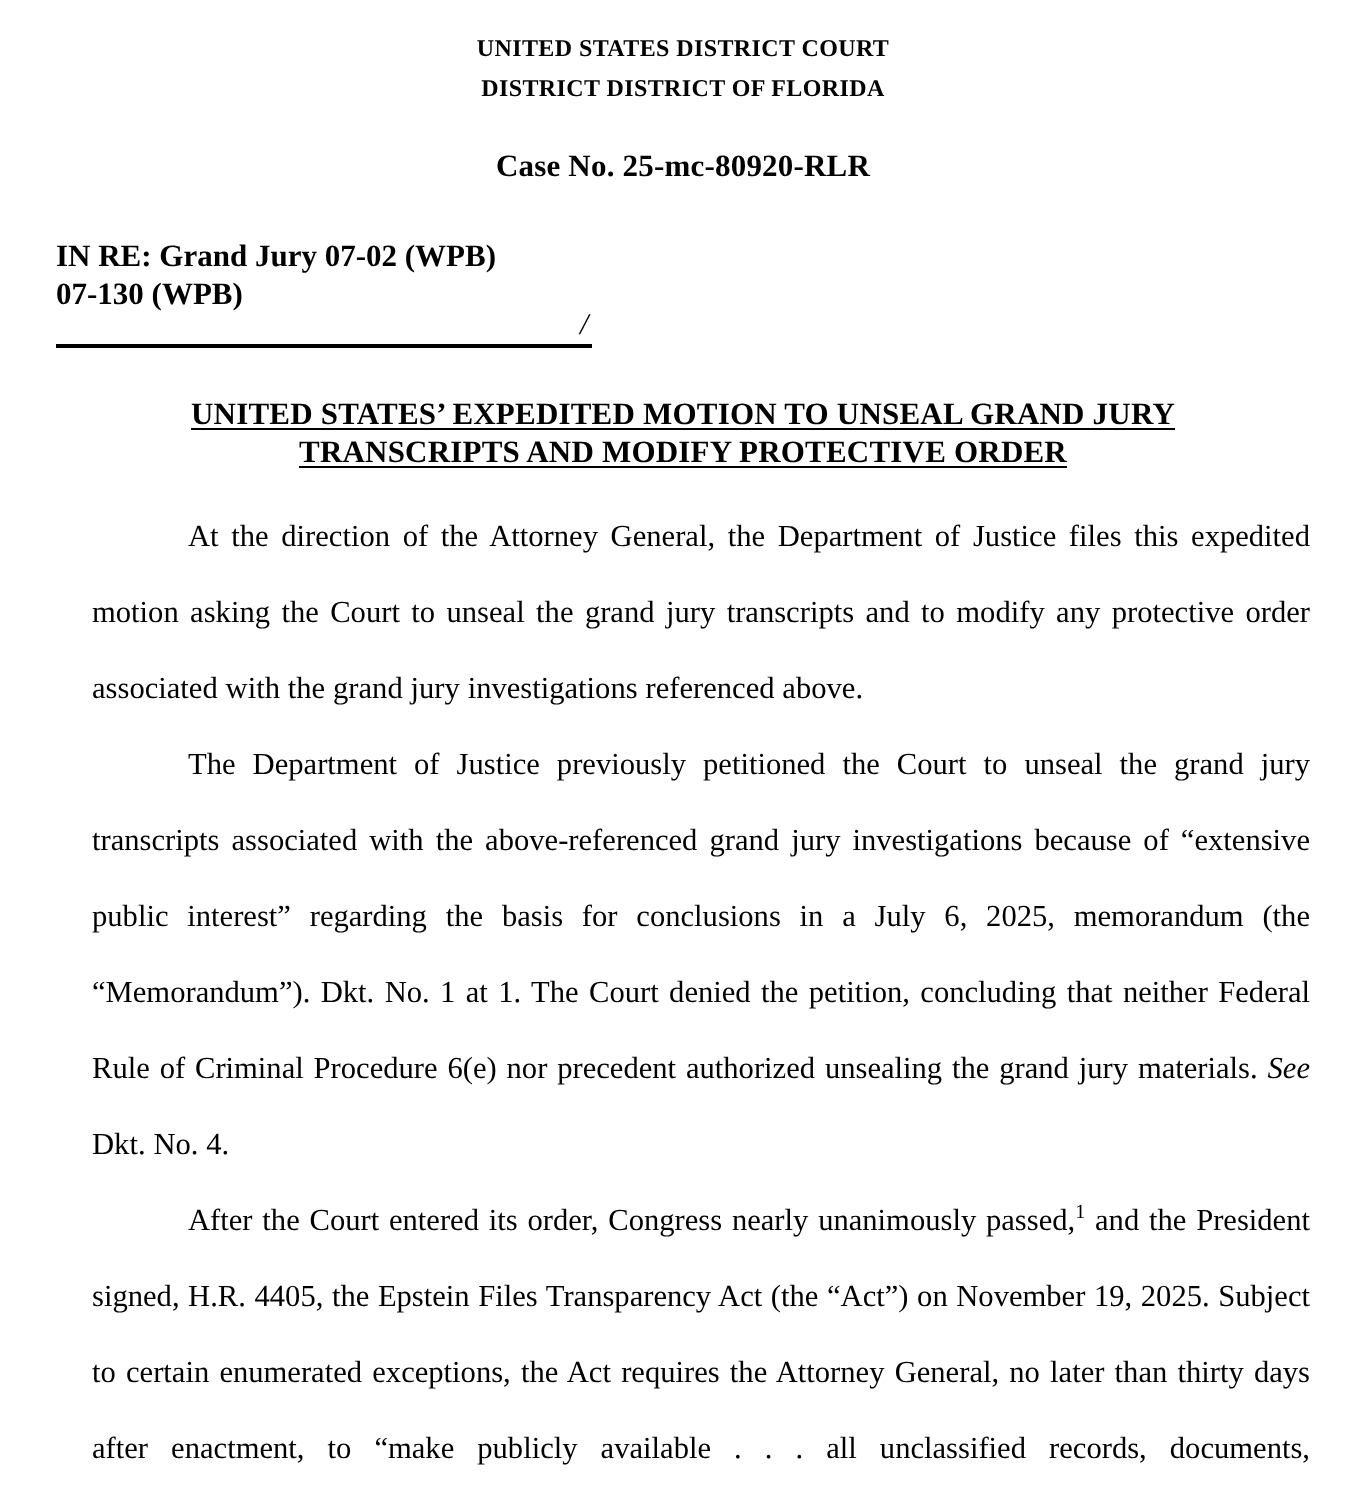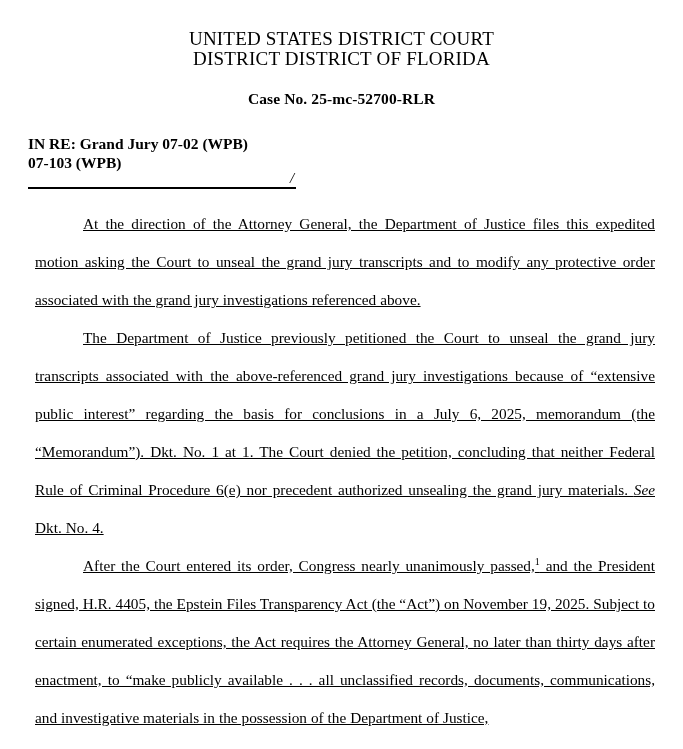--- a/index.html
+++ b/index.html
@@ -19,25 +19,25 @@
     position: relative;
     width: 683px;
     height: 749px;
     box-sizing: border-box;
     padding: 0 28px;
   }
 
   
   .court-heading {
     text-align: center;
-    font-weight: normal;
-    font-size: 19px;
+    font-weight: bold;
+    font-size: 12px;
     line-height: 20px;
     letter-spacing: 0.2px;
-    padding-top: 29px;
+    padding-top: 14px;
   }
   .court-heading .line2 {
     display: block;
   }
   .case-number {
     text-align: center;
     font-weight: bold;
     font-size: 15.5px;
     margin-top: 21px;
     letter-spacing: 0.1px;
@@ -89,28 +89,27 @@
     display: block;
     text-decoration: underline;
     text-underline-offset: 2px;
   }
 
   
   .body-text {
     margin-top: 14px;
   }
   p.para {
-    margin: 0 0 0 7px;
+    margin: 0 0 0 18px;
     text-indent: 48px;
     text-align: justify;
     font-size: 15.3px;
     line-height: 38px;
     letter-spacing: 0;
     word-spacing: 0.1px;
-    text-decoration: underline;
   }
   p.para + p.para {
     margin-top: 0;
   }
   .it { font-style: italic; }
   sup.fn {
     font-size: 10px;
     line-height: 0;
     vertical-align: super;
   }
@@ -118,32 +117,36 @@
 </head>
 <body>
 
 <div class="page">
 
   <div class="court-heading">
     <span class="line1">UNITED STATES DISTRICT COURT</span>
     <span class="line2">DISTRICT DISTRICT OF FLORIDA</span>
   </div>
 
-  <div class="case-number">Case No. 25-mc-52700-RLR</div>
+  <div class="case-number">Case No. 25-mc-80920-RLR</div>
 
   <div class="in-re-block">
     <span class="re-line">IN RE: Grand Jury 07-02 (WPB)</span>
-    <span class="re-line">07-103 (WPB)</span>
+    <span class="re-line">07-130 (WPB)</span>
   </div>
 
   <div class="caption-rule-wrap">
     <span class="caption-slash">/</span>
     <div class="caption-rule"></div>
   </div>
 
+  <div class="motion-title">
+    <span class="t-line">UNITED STATES’ EXPEDITED MOTION TO UNSEAL GRAND JURY</span>
+    <span class="t-line">TRANSCRIPTS AND MODIFY PROTECTIVE ORDER</span>
+  </div>
 
   <div class="body-text">
 
     <p class="para"><span>At the direction of the Attorney General, the Department of Justice files this expedited motion asking the Court to unseal the grand jury transcripts and to modify any protective order associated with the grand jury investigations referenced above.</span></p>
 
     <p class="para"><span>The Department of Justice previously petitioned the Court to unseal the grand jury transcripts associated with the above-referenced grand jury investigations because of “extensive public interest” regarding the basis for conclusions in a July 6, 2025, memorandum (the “Memorandum”). Dkt. No. 1 at 1. The Court denied the petition, concluding that neither Federal Rule of Criminal Procedure 6(e) nor precedent authorized unsealing the grand jury materials. </span><span class="it">See</span><span> Dkt. No. 4.</span></p>
 
     <p class="para"><span>After the Court entered its order, Congress nearly unanimously passed,</span><sup class="fn">1</sup><span> and the President signed, H.R. 4405, the Epstein Files Transparency Act (the “Act”) on November 19, 2025. Subject to certain enumerated exceptions, the Act requires the Attorney General, no later than thirty days after enactment, to “make publicly available . . . all unclassified records, documents, communications, and investigative materials in the possession of the Department of Justice,</span></p>
 
   </div>

